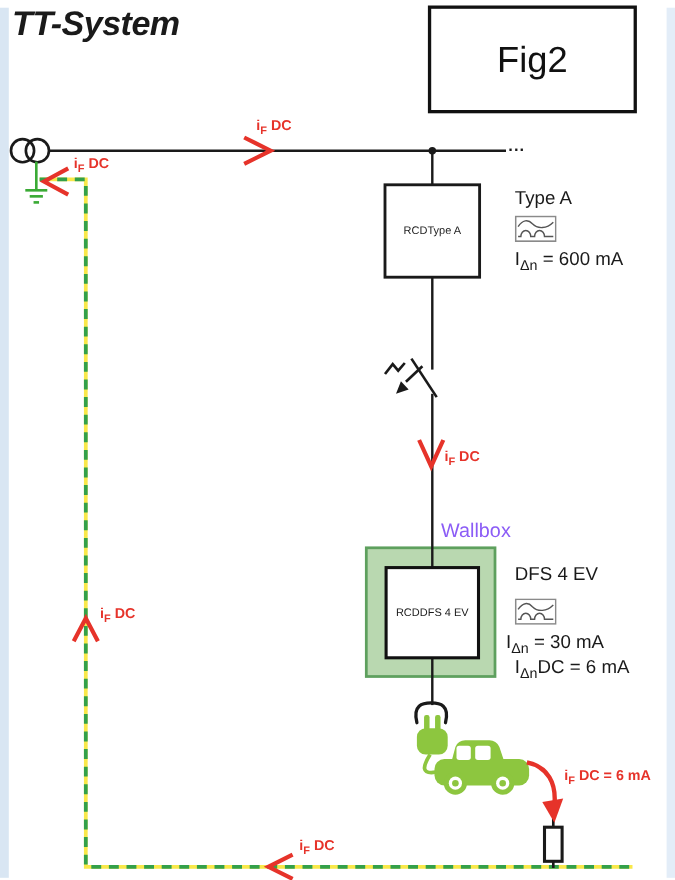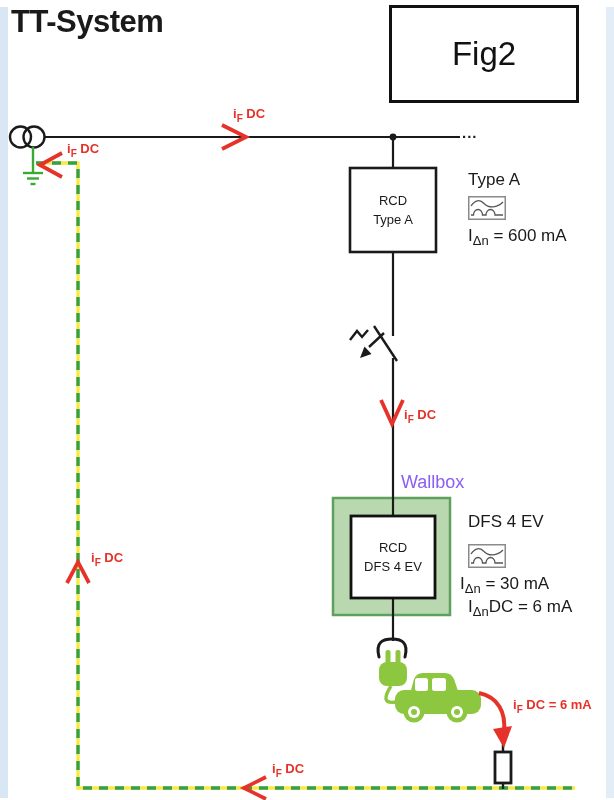--- a/index.html
+++ b/index.html
@@ -9,33 +9,33 @@
     overflow:hidden;
   }
   .edge-strip { position:absolute; top:7px; width:8px; height:791px; }
   .edge-strip.left  { left:0;  background:#d9e6f3; }
   .edge-strip.right { left:606px; background:#e3edf8; }
 
   .abs { position:absolute; }
 
   .page-title {
     left:11px; top:4px;
-    font-size:31px; font-weight:bold; 
+    font-size:31px; font-weight:bold; font-style:italic;
     color:#1a1a1a; letter-spacing:-0.5px;
   }
   .fig-box {
     left:389px; top:5px; width:190px; height:98px;
     border:3px solid #111; background:#fff;
     display:flex; align-items:center; justify-content:center;
   }
   .fig-box span { font-size:33px; color:#111; }
 
   .rcd-text {
-    display:flex; flex-direction:column; align-items:center; justify-content:center;
-    text-align:center; font-size:13px; color:#1a1a1a; line-height:19px;
+    display:flex; flex-direction:row; align-items:center; justify-content:center;
+    text-align:center; font-size:10px; color:#1a1a1a; line-height:19px;
   }
   .rcd1-text { left:350px; top:168px; width:86px; height:84px; }
   .rcd2-text { left:351px; top:516px; width:84px; height:82px; }
 
   .info { font-size:17px; color:#1a1a1a; line-height:20px; }
   .info sub { font-size:13px; }
   .h-type-a   { left:468px; top:170px; }
   .icon-1     { left:468px; top:196px; }
   .rating-1   { left:468px; top:226px; }
   .wallbox-label { left:401px; top:472px; font-size:18px; color:#8b5cf6; }

